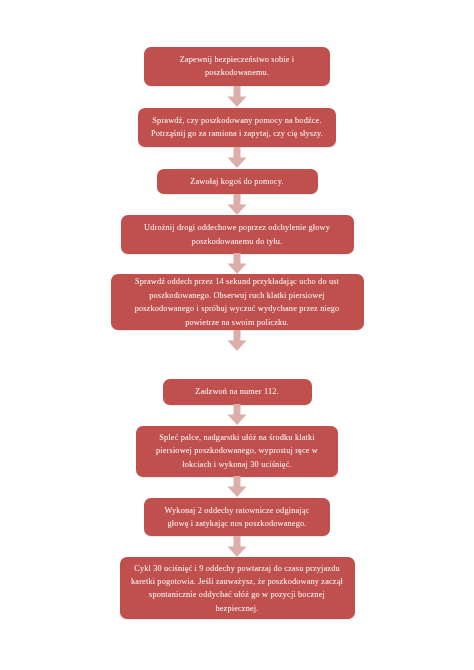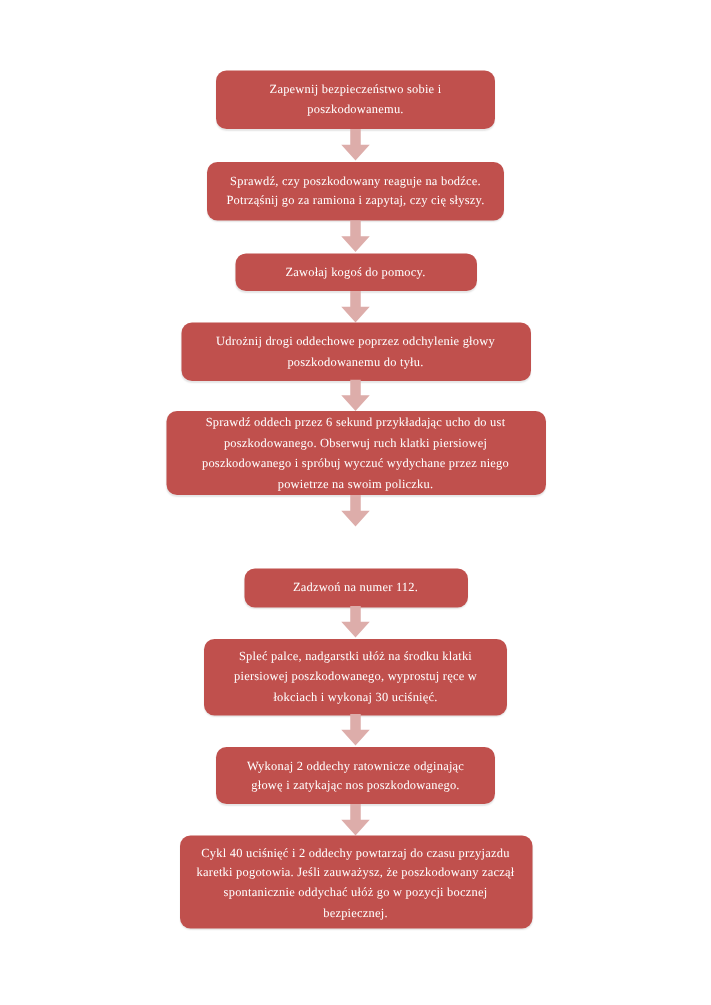--- a/index.html
+++ b/index.html
@@ -80,21 +80,21 @@
     <span class="step-text">Zapewnij bezpieczeństwo sobie i poszkodowanemu.</span>
   </div>
 
   <div class="connector c1">
     <svg width="22" height="22" viewBox="0 0 22 22">
       <path d="M7.5 0 H14.5 V10.5 H20.5 L11 21 L1.5 10.5 H7.5 Z" fill="#ddadaa"></path>
     </svg>
   </div>
 
   <div class="step s2">
-    <span class="step-text">Sprawdź, czy poszkodowany reaguje na bodźce. Potrząśnij go za ramiona i zapytaj, czy cię słyszy.</span>
+    <span class="step-text">Sprawdź, czy poszkodowany pomocy na bodźce. Potrząśnij go za ramiona i zapytaj, czy cię słyszy.</span>
   </div>
 
   <div class="connector c2">
     <svg width="22" height="22" viewBox="0 0 22 22">
       <path d="M7.5 0 H14.5 V10.5 H20.5 L11 21 L1.5 10.5 H7.5 Z" fill="#ddadaa"></path>
     </svg>
   </div>
 
   <div class="step s3">
     <span class="step-text">Zawołaj kogoś do pomocy.</span>
@@ -110,21 +110,21 @@
     <span class="step-text">Udrożnij drogi oddechowe poprzez odchylenie głowy poszkodowanemu do tyłu.</span>
   </div>
 
   <div class="connector c4">
     <svg width="22" height="22" viewBox="0 0 22 22">
       <path d="M7.5 0 H14.5 V10.5 H20.5 L11 21 L1.5 10.5 H7.5 Z" fill="#ddadaa"></path>
     </svg>
   </div>
 
   <div class="step s5">
-    <span class="step-text">Sprawdź oddech przez 6 sekund przykładając ucho do ust poszkodowanego. Obserwuj ruch klatki piersiowej poszkodowanego i spróbuj wyczuć wydychane przez niego powietrze na swoim policzku.</span>
+    <span class="step-text">Sprawdź oddech przez 14 sekund przykładając ucho do ust poszkodowanego. Obserwuj ruch klatki piersiowej poszkodowanego i spróbuj wyczuć wydychane przez niego powietrze na swoim policzku.</span>
   </div>
 
   <div class="connector c5">
     <svg width="22" height="22" viewBox="0 0 22 22">
       <path d="M7.5 0 H14.5 V10.5 H20.5 L11 21 L1.5 10.5 H7.5 Z" fill="#ddadaa"></path>
     </svg>
   </div>
 
   <div class="step s6">
     <span class="step-text">Zadzwoń na numer 112.</span>
@@ -150,16 +150,16 @@
     <span class="step-text">Wykonaj 2 oddechy ratownicze odginając głowę i zatykając nos poszkodowanego.</span>
   </div>
 
   <div class="connector c8">
     <svg width="22" height="22" viewBox="0 0 22 22">
       <path d="M7.5 0 H14.5 V10.5 H20.5 L11 21 L1.5 10.5 H7.5 Z" fill="#ddadaa"></path>
     </svg>
   </div>
 
   <div class="step s9">
-    <span class="step-text">Cykl 40 uciśnięć i 2 oddechy powtarzaj do czasu przyjazdu karetki pogotowia. Jeśli zauważysz, że poszkodowany zaczął spontanicznie oddychać ułóż go w pozycji bocznej bezpiecznej.</span>
+    <span class="step-text">Cykl 30 uciśnięć i 9 oddechy powtarzaj do czasu przyjazdu karetki pogotowia. Jeśli zauważysz, że poszkodowany zaczął spontanicznie oddychać ułóż go w pozycji bocznej bezpiecznej.</span>
   </div>
 
 </div>
 
 </body></html>

